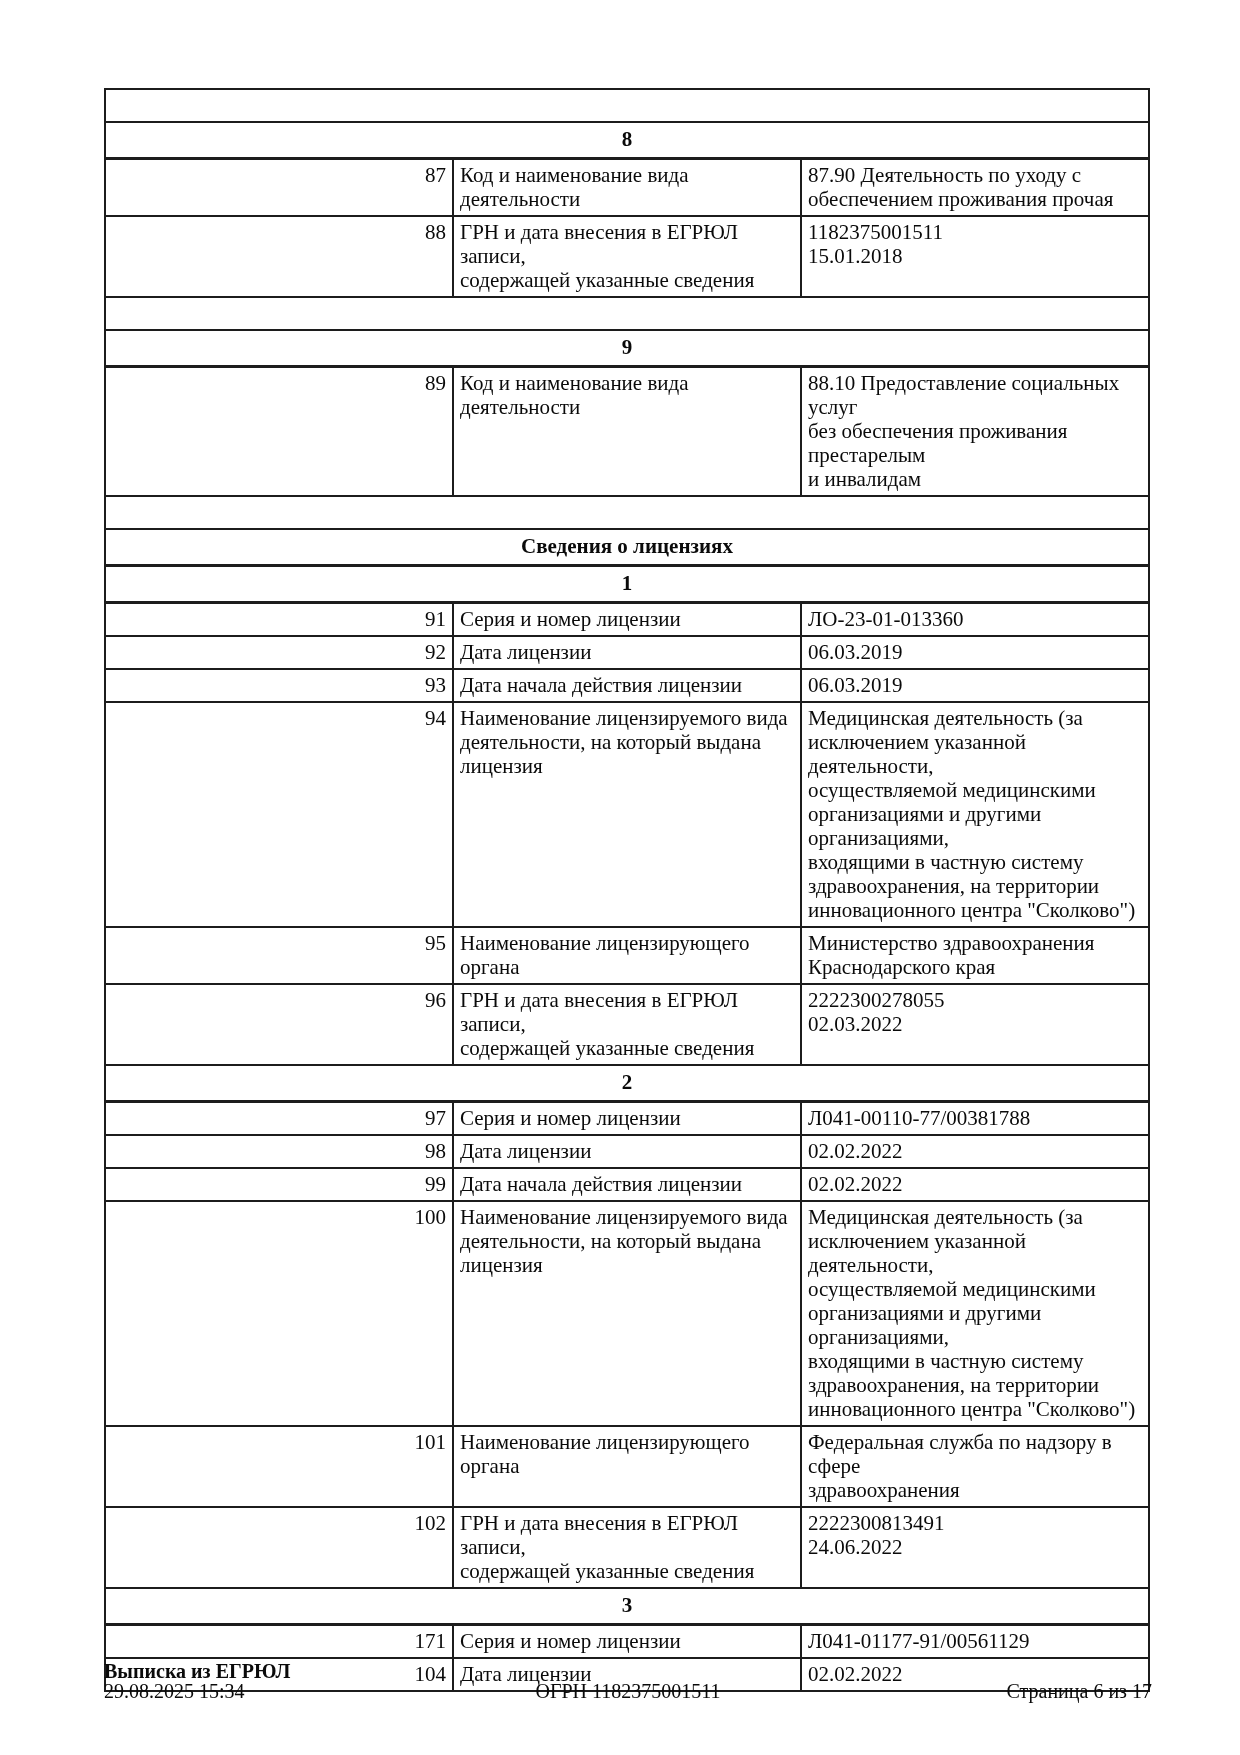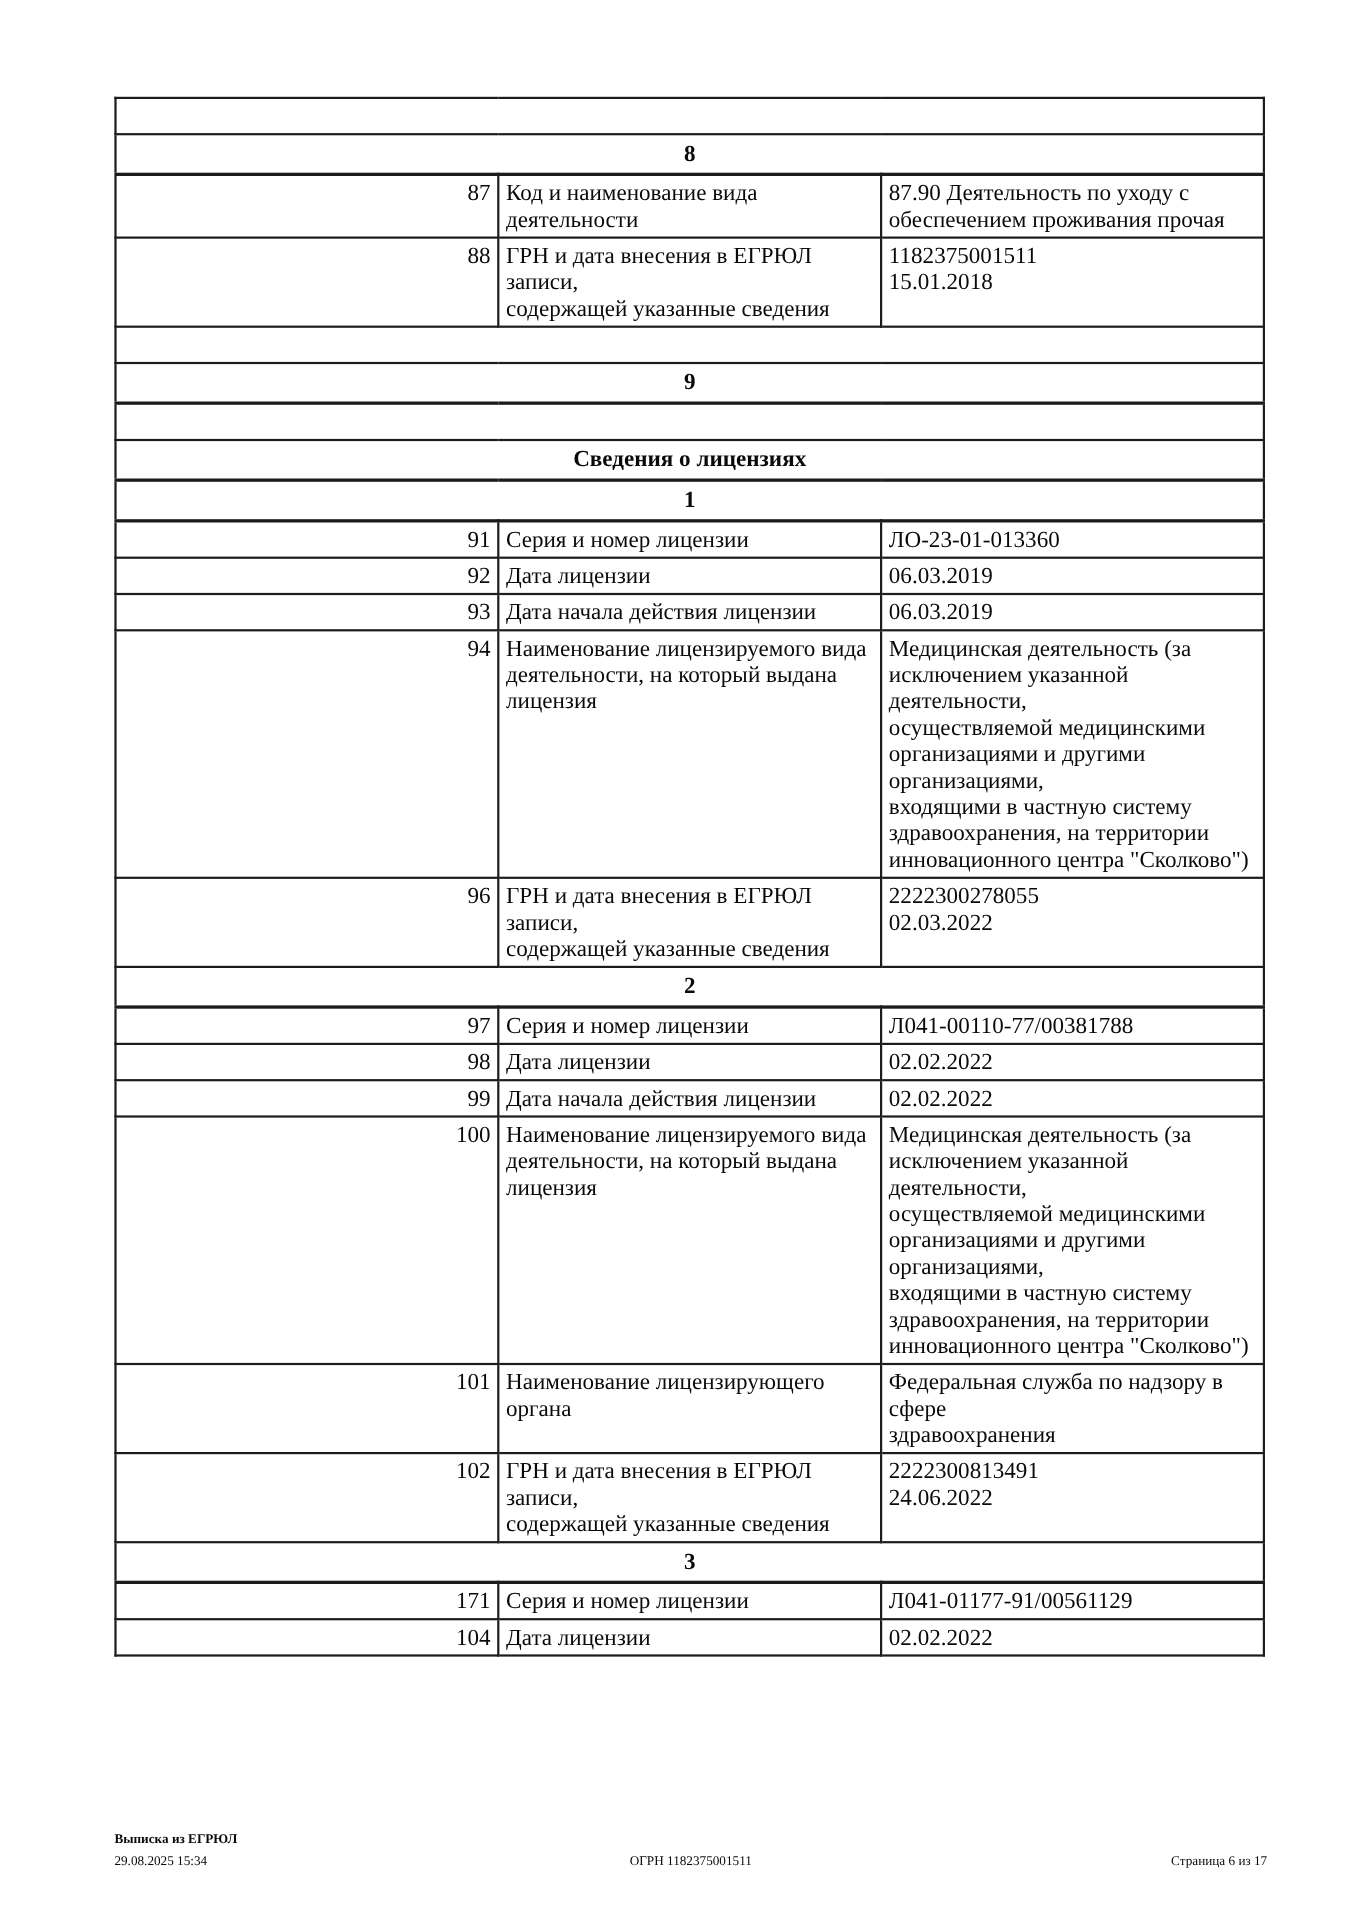--- a/index.html
+++ b/index.html
@@ -54,21 +54,21 @@
     border-bottom-width: 3px;
   }
   .footer {
     position: absolute;
     left: 104px;
     top: 1653px;
     width: 1048px;
     display: flex;
     justify-content: space-between;
     align-items: flex-end;
-    font-size: 12px;
+    font-size: 20px;
     line-height: 20px;
   }
   .footer .f-left  { flex: 1; text-align: left; }
   .footer .f-mid   { flex: 1; text-align: center; }
   .footer .f-right { flex: 1; text-align: right; margin-top: 28px; }
   .footer .f-title { font-weight: bold; }
 </style>
 </head>
 <body>
 
@@ -93,20 +93,27 @@
           <td class="cell-label">ГРН и дата внесения в ЕГРЮЛ записи,
 содержащей указанные сведения</td>
           <td class="cell-value">1182375001511
 15.01.2018</td>
         </tr>
         <tr class="row-spacer">
           <td colspan="3"></td>
         </tr>
         <tr class="row-header">
           <td colspan="3">9</td>
+        </tr>
+        <tr class="row-data">
+          <td class="cell-num">89</td>
+          <td class="cell-label">Код и наименование вида деятельности</td>
+          <td class="cell-value">88.10 Предоставление социальных услуг
+без обеспечения проживания престарелым
+и инвалидам</td>
         </tr>
         <tr class="row-spacer">
           <td colspan="3"></td>
         </tr>
         <tr class="row-header">
           <td colspan="3">Сведения о лицензиях</td>
         </tr>
         <tr class="row-header">
           <td colspan="3">1</td>
         </tr>
@@ -131,20 +138,26 @@
 деятельности, на который выдана лицензия</td>
           <td class="cell-value">Медицинская деятельность (за
 исключением указанной деятельности,
 осуществляемой медицинскими
 организациями и другими организациями,
 входящими в частную систему
 здравоохранения, на территории
 инновационного центра "Сколково")</td>
         </tr>
         <tr class="row-data">
+          <td class="cell-num">95</td>
+          <td class="cell-label">Наименование лицензирующего органа</td>
+          <td class="cell-value">Министерство здравоохранения
+Краснодарского края</td>
+        </tr>
+        <tr class="row-data">
           <td class="cell-num">96</td>
           <td class="cell-label">ГРН и дата внесения в ЕГРЮЛ записи,
 содержащей указанные сведения</td>
           <td class="cell-value">2222300278055
 02.03.2022</td>
         </tr>
         <tr class="row-header">
           <td colspan="3">2</td>
         </tr>
         <tr class="row-data">

